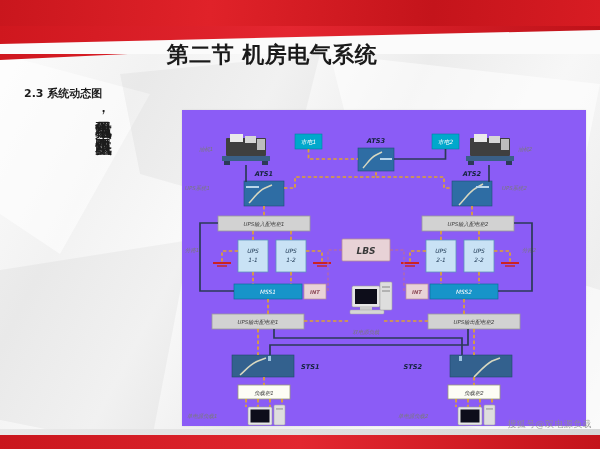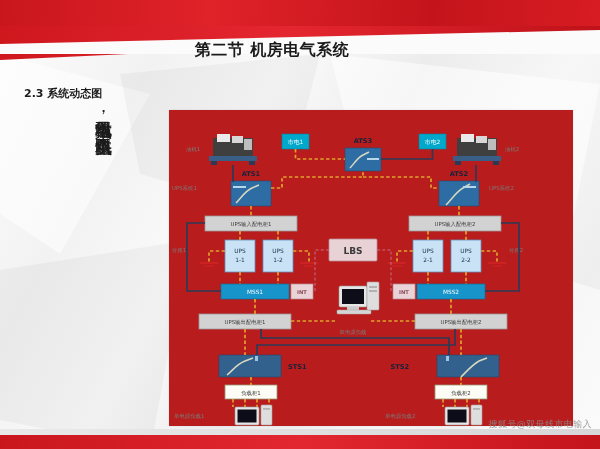--- a/index.html
+++ b/index.html
@@ -24,33 +24,33 @@
     clip-path:polygon(0 0,600px 0,600px 6px,0 34px);}
   .white-swoosh{position:absolute;left:0;top:30px;width:600px;height:24px;
     background:#fbfbfb;clip-path:polygon(0 14px,600px 0,600px 24px,0 24px);}
   .bottom-red{position:absolute;left:0;bottom:0;width:600px;height:14px;
     background:linear-gradient(95deg,#c9161d 0%,#e22730 50%,#c4141b 100%);}
   .bottom-grey{position:absolute;left:0;bottom:14px;width:600px;height:6px;
     background:linear-gradient(90deg,#e9e9e9,#d7d7d7);}
 
   
   .slide-title{position:absolute;left:0;top:40px;width:544px;text-align:center;
-    font-size:16px;font-weight:bold;color:#1a1a1a;letter-spacing:.5px;
+    font-size:22px;font-weight:bold;color:#1a1a1a;letter-spacing:.5px;
     font-family:"DejaVu Sans","Liberation Sans",sans-serif;}
   .subtitle{position:absolute;left:24px;top:86px;font-size:11px;font-weight:bold;color:#1c1c1c;}
 
   
   .vert-text{position:absolute;left:88px;top:108px;width:26px;
     writing-mode:vertical-rl;text-orientation:upright;
     font-size:17px;line-height:1.22;color:#1c1c1c;letter-spacing:0px;
     font-family:"DejaVu Serif","Liberation Serif",serif;}
 
   
-  #panel{position:absolute;left:169px;top:110px;width:404px;height:316px;
-    background:#b91c1c;box-shadow:0 0 2px rgba(0,0,0,.10);}
+  #panel{position:absolute;left:182px;top:110px;width:404px;height:316px;
+    background:#8b5cf6;box-shadow:0 0 2px rgba(0,0,0,.10);font-style:italic;}
   #svgwrap{position:absolute;inset:0;}
   svg{display:block;}
 
   .wm{position:absolute;right:8px;bottom:18px;font-size:9px;color:#8d8d8d;
     opacity:.85;letter-spacing:.4px;}
 </style>
 </head>
 <body>
 
 <div id="slide">
@@ -303,14 +303,14 @@
         <rect x="278.5" y="299.5" width="19" height="13" fill="#0d0d1a"></rect>
         <rect x="302" y="295" width="11" height="20" rx="1" fill="#dedede" stroke="#a5a5a5" stroke-width=".6"></rect>
         <rect x="304" y="298" width="7" height="1.8" fill="#b2b2b2"></rect>
       </g>
       <text class="t lbl-grey" x="216" y="308">单电源负载2</text>
 
     </svg>
     </div>
   </div>
 
-  <div class="wm">搜狐号@双母线市电输入</div>
+  <div class="wm">搜狐号@双电源负载</div>
 </div>
 
 </body></html>

